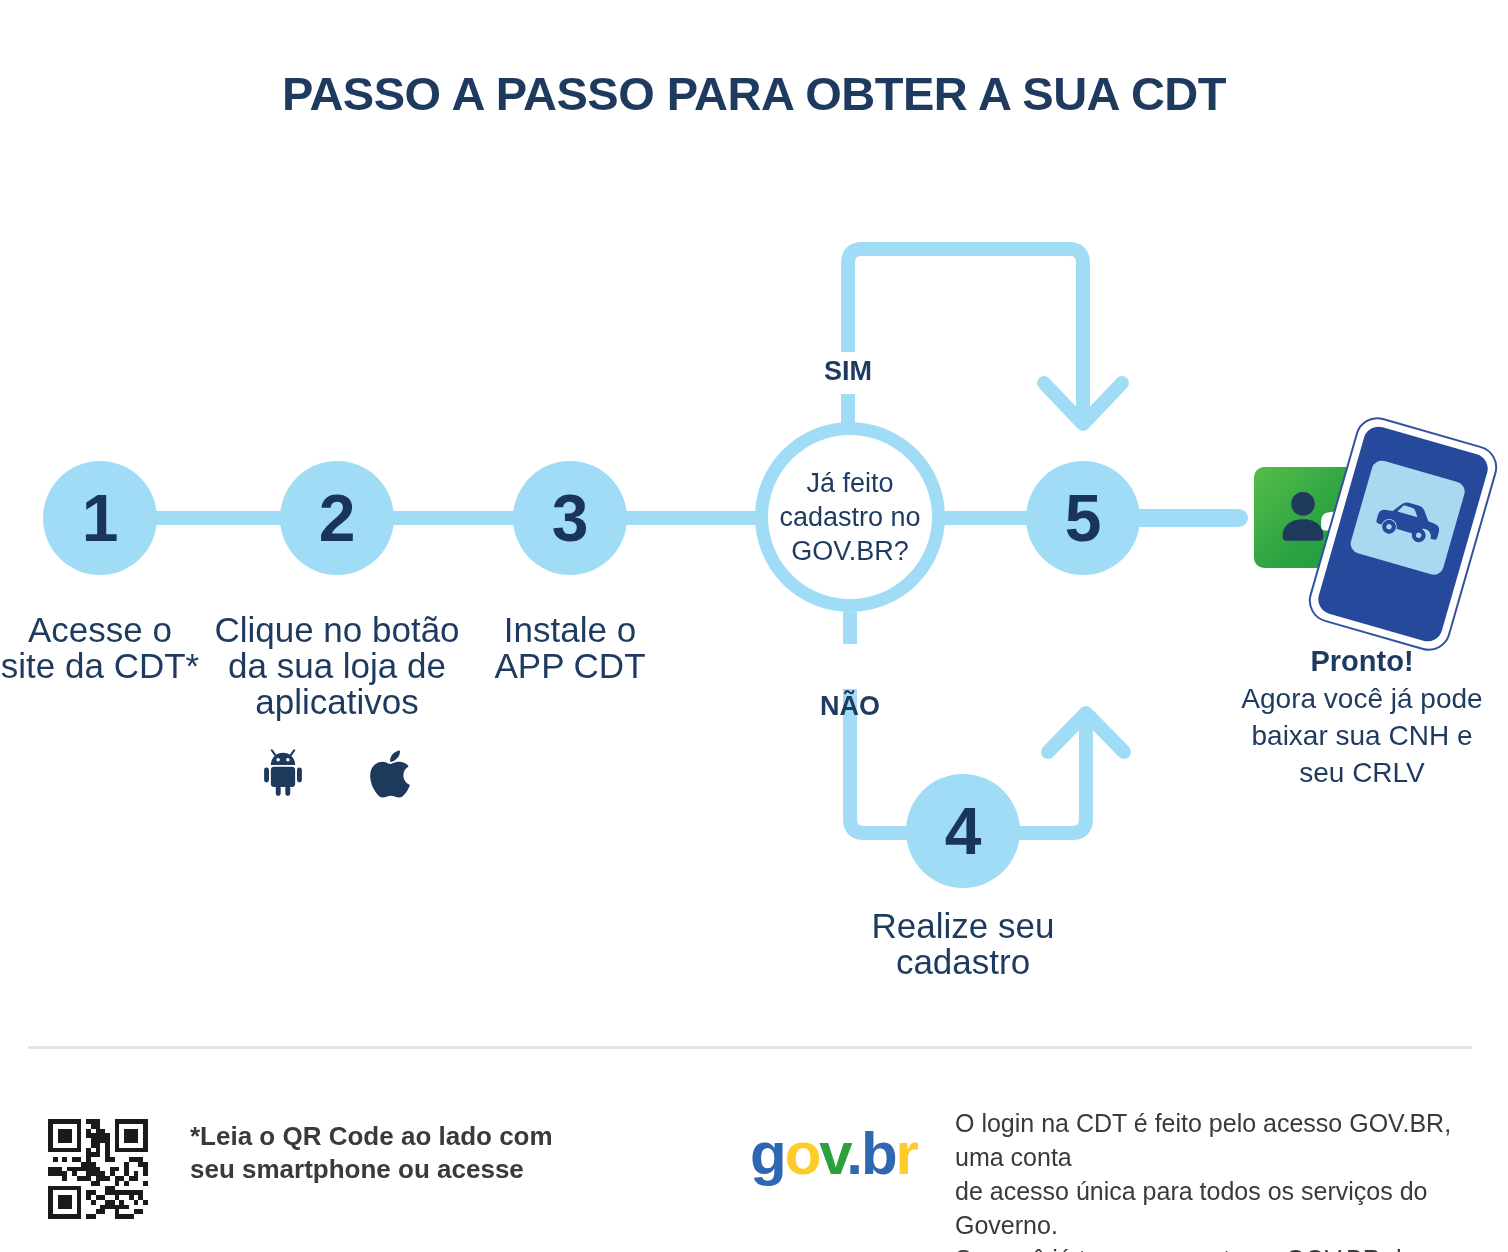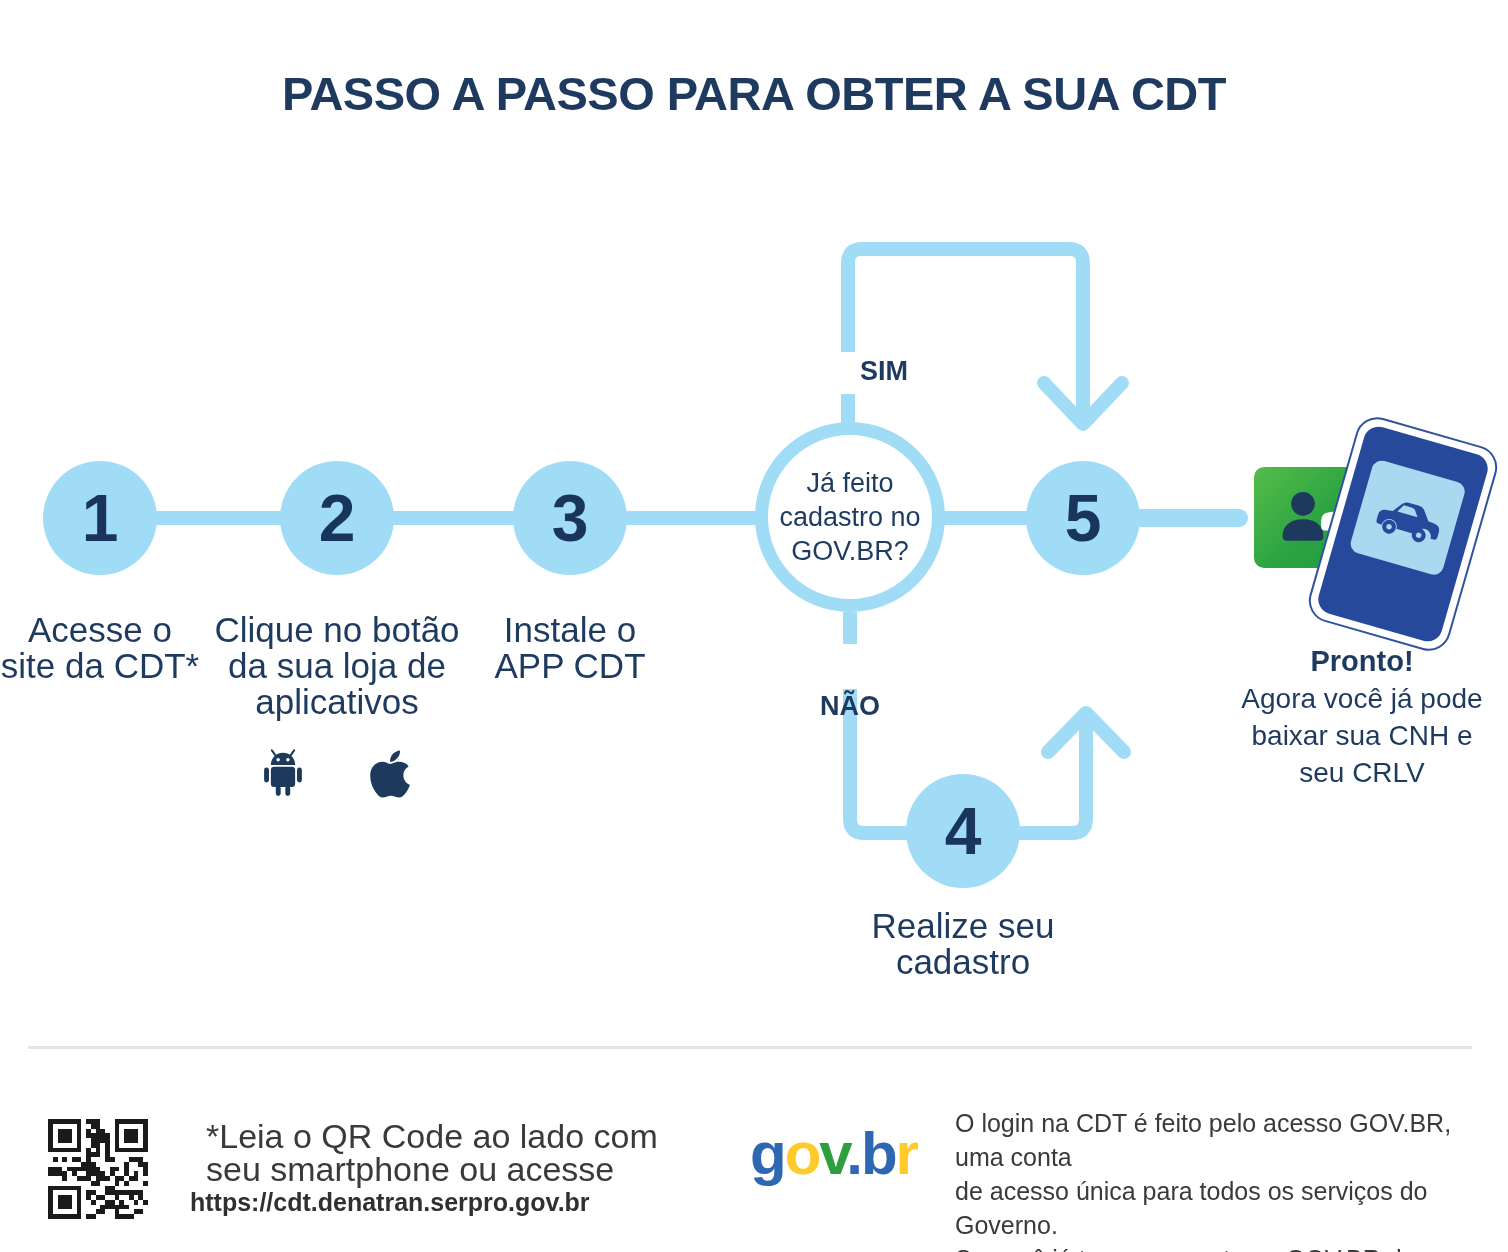--- a/index.html
+++ b/index.html
@@ -76,22 +76,22 @@
     position:absolute;left:50%;top:32px;width:96px;height:96px;
     transform:translateX(-50%);
     background:#A8D9F1;border-radius:10px;
     display:flex;align-items:center;justify-content:center;
   }
   .divider{
     position:absolute;left:28px;top:1046px;width:1444px;height:3px;background:#E4E4E4;
   }
   .qr{position:absolute;left:48px;top:1119px;}
   .qr-note{
-    position:absolute;left:206px;top:1120px;
-    font-size:34px;line-height:33px;color:var(--textgray);white-space:pre-line;
+    position:absolute;left:190px;top:1120px;
+    font-size:26px;line-height:33px;color:var(--textgray);white-space:pre-line;font-weight:bold;
   }
   .qr-url{
     position:absolute;left:190px;top:1186px;
     font-size:25px;line-height:33px;font-weight:700;color:#303030;
   }
   .govbr{
     position:absolute;left:750px;top:1122px;
     font-size:60px;font-weight:800;letter-spacing:-2px;line-height:64px;
   }
   .footer-info{
@@ -138,21 +138,21 @@
   <div class="step-circle" style="left:906px;top:774px;">
     <span class="step-number">4</span>
   </div>
 
   <div class="decision-circle">
     <div class="decision-text">Já feito
 cadastro no
 GOV.BR?</div>
   </div>
 
-  <div class="branch-label" style="left:848px;top:371px;margin-left:36px;">SIM</div>
+  <div class="branch-label" style="left:848px;top:371px;">SIM</div>
   <div class="branch-label" style="left:850px;top:666px;margin-top:40px;">NÃO</div>
 
   <div class="step-label" style="left:0px;top:612px;width:200px;">Acesse o
 site da CDT*</div>
   <div class="step-label" style="left:207px;top:612px;width:260px;">Clique no botão
 da sua loja de
 aplicativos</div>
   <div class="step-label" style="left:470px;top:612px;width:200px;">Instale o
 APP CDT</div>
   <div class="step-label" style="left:843px;top:908px;width:240px;">Realize seu
@@ -438,21 +438,20 @@
       <rect x="8" y="20" width="1" height="1" fill="#1a1a1a"></rect>
       <rect x="9" y="20" width="1" height="1" fill="#1a1a1a"></rect>
       <rect x="14" y="20" width="1" height="1" fill="#1a1a1a"></rect>
       <rect x="15" y="20" width="1" height="1" fill="#1a1a1a"></rect>
       <rect x="16" y="20" width="1" height="1" fill="#1a1a1a"></rect>
       <rect x="17" y="20" width="1" height="1" fill="#1a1a1a"></rect>
     </svg>
 
   <div class="qr-note">*Leia o QR Code ao lado com
 seu smartphone ou acesse</div>
-  <div class="qr-url">https://cdt.denatran.serpro.gov.br</div>
 
   <div class="govbr"><span style="color: rgb(46, 104, 178);">g</span><span style="color: rgb(255, 203, 43);">o</span><span style="color: rgb(43, 160, 60);">v</span><span style="color: rgb(46, 104, 178);">.</span><span style="color: rgb(46, 104, 178);">b</span><span style="color: rgb(255, 203, 43);">r</span></div>
 
   <div class="footer-info">O login na CDT é feito pelo acesso GOV.BR, uma conta
 de acesso única para todos os serviços do Governo.
 Se você já tem uma conta no GOV.BR deve utilizar a
 mesma conta (CPF e senha) para acessar a CDT.</div>
 
 </div>
 

